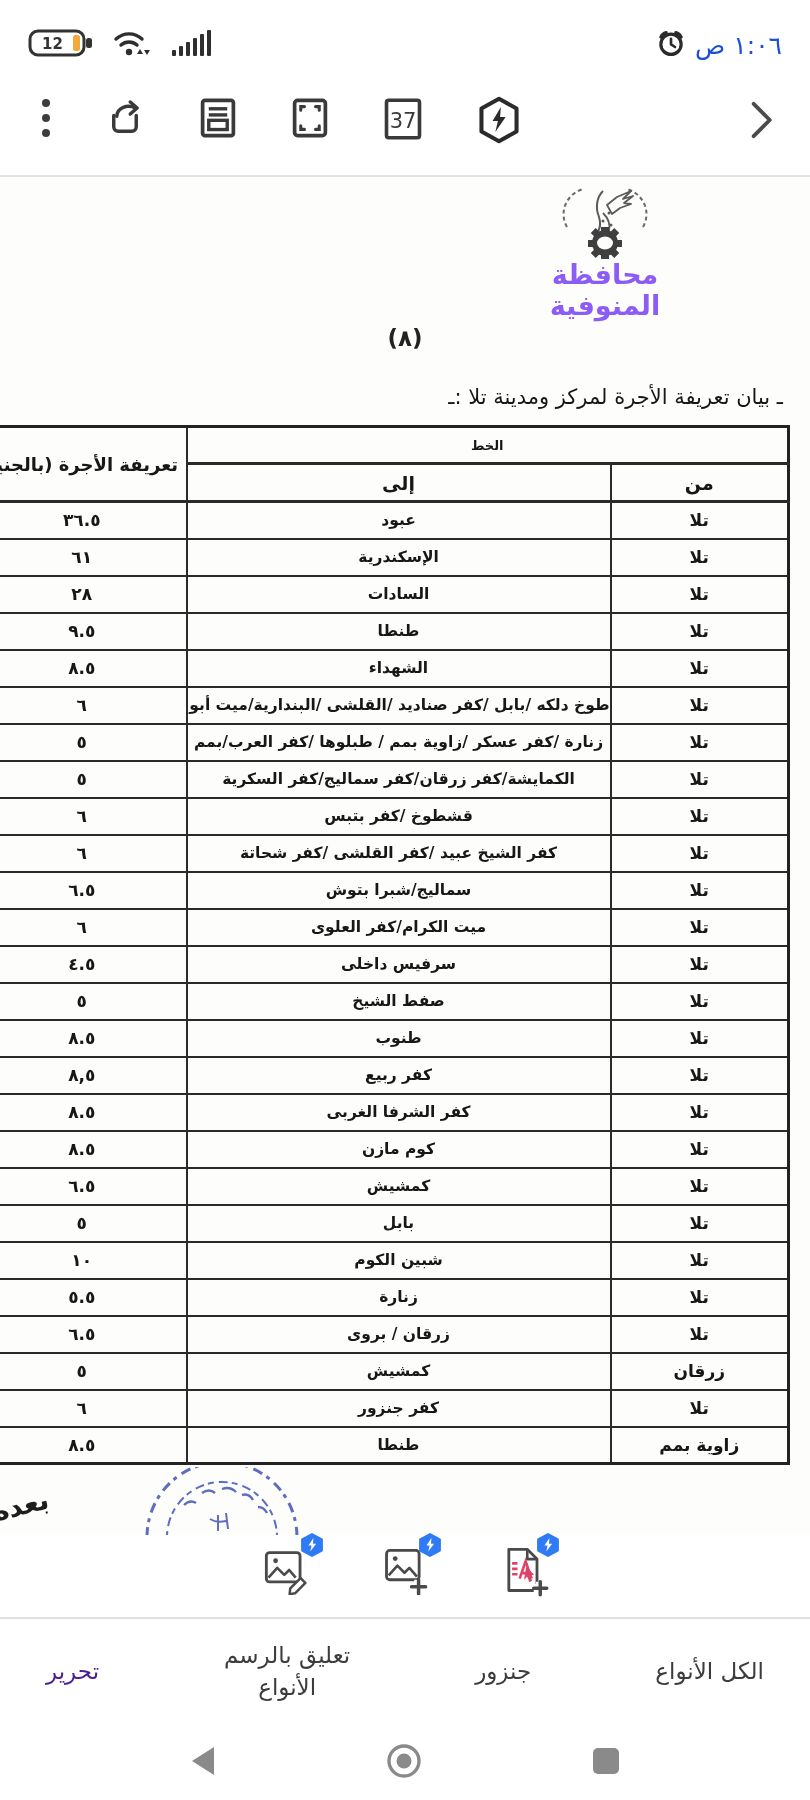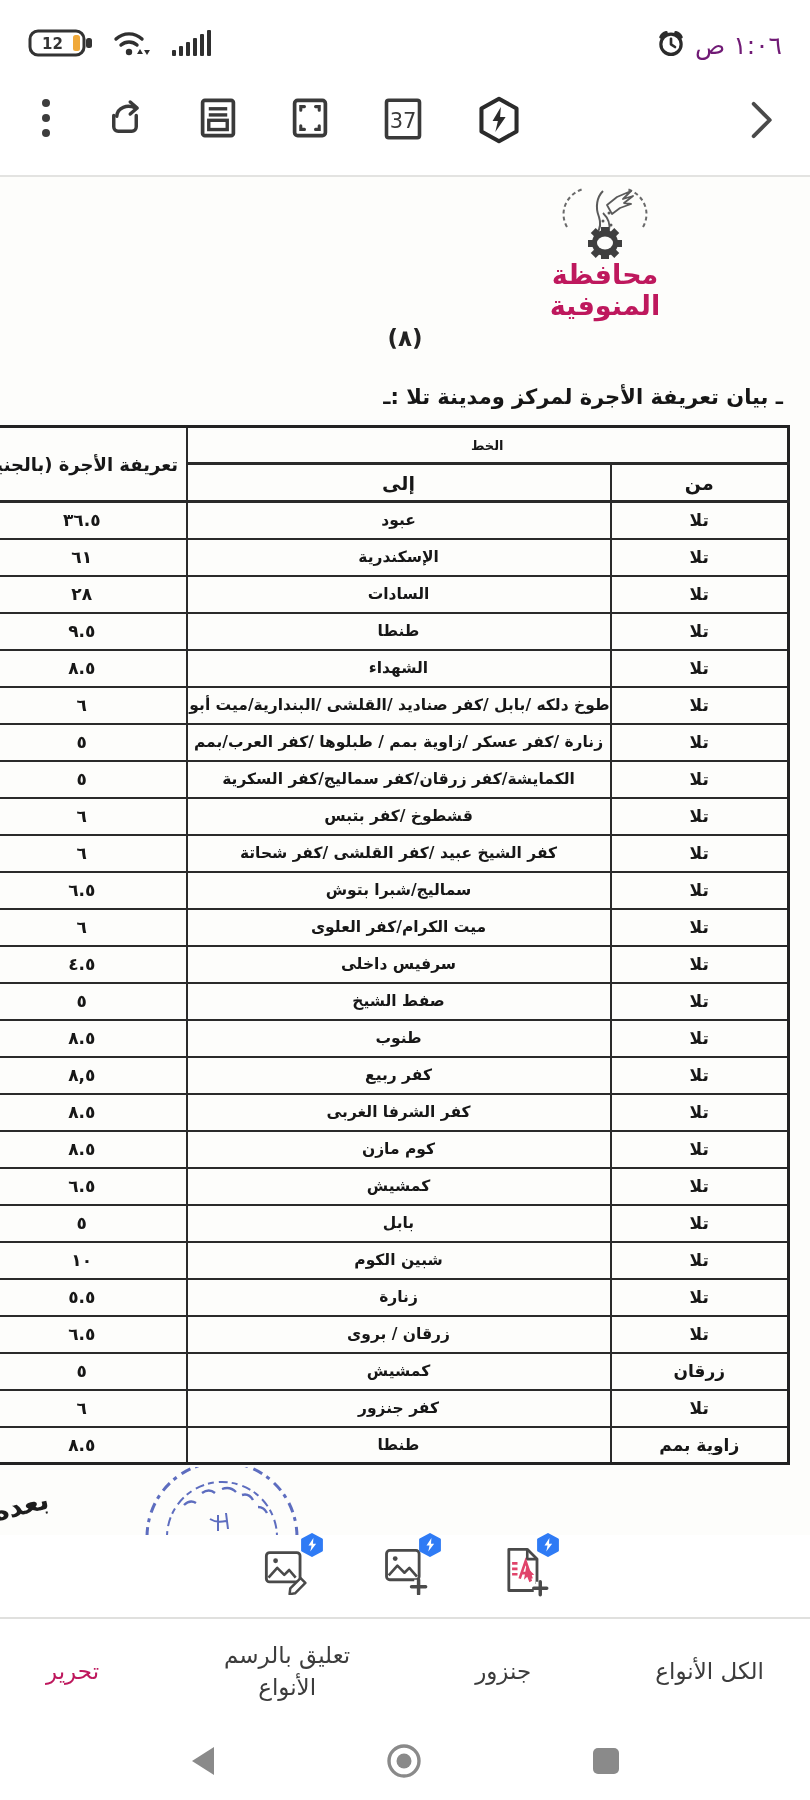--- a/index.html
+++ b/index.html
@@ -9,36 +9,36 @@
     font-family:"DejaVu Sans", sans-serif; color:#1c1c1c;
   }
   
   .status-bar {
     position:absolute; top:16px; left:0; width:810px; height:58px;
     display:flex; justify-content:space-between; align-items:center;
     padding:0 28px;
   }
   .sb-left { display:flex; align-items:flex-end; gap:18px; }
   .sb-right { display:flex; align-items:center; gap:8px; }
-  .sb-time { font-size:25px; color:#701a75; }
+  .sb-time { font-size:25px; color:#1d4ed8; }
   
   .toolbar {
     position:absolute; top:88px; left:0; width:810px; height:64px;
     display:flex; align-items:center; justify-content:space-between;
     padding:0 34px 0 40px;
   }
   .tb-group { display:flex; align-items:flex-start; gap:52px; }
   .tb-btn { background:none; border:none; cursor:pointer; display:flex; align-items:center; justify-content:center; padding:0; }
   .hr1 { position:absolute; top:175px; left:0; width:810px; height:2px; background:#e3e3e1; }
   
   .doc-area { position:absolute; top:177px; left:0; width:810px; height:1358px; background:#fdfdfb; }
   .gov-logo { position:absolute; top:6px; right:105px; width:200px; text-align:center; }
-  .gov-logo-text { font-size:27px; font-weight:bold; color:#be185d; direction:rtl; letter-spacing:-1px; margin-top:-6px; }
+  .gov-logo-text { font-size:27px; font-weight:bold; color:#8b5cf6; direction:rtl; letter-spacing:-1px; margin-top:-6px; }
   .page-num { position:absolute; top:148px; left:0; width:810px; text-align:center; font-size:23px; font-weight:bold; color:#222; }
-  .doc-title { position:absolute; top:208px; right:27px; direction:rtl; font-size:21px; font-weight:bold; color:#161616; }
+  .doc-title { position:absolute; top:208px; right:27px; direction:rtl; font-size:21px; font-weight:normal; color:#161616; }
   
   table.fare-table {
     position:absolute; top:248px; left:-25px; width:812px;
     border-collapse:collapse; direction:rtl; table-layout:fixed;
     background:transparent;
   }
   .fare-table th, .fare-table td {
     border:2px solid #2a2a2a; text-align:center; vertical-align:middle;
     font-weight:bold; color:#171717; overflow:hidden; white-space:nowrap;
   }
@@ -72,21 +72,21 @@
     display:flex; direction:rtl; justify-content:space-between; align-items:center;
     padding:0 46px;
   }
   .ab-item {
     background:none; border:none; cursor:pointer;
     font-family:"DejaVu Sans", sans-serif;
     font-size:23px; color:#3c3c3c; direction:rtl; text-align:center;
     line-height:1.4; max-width:150px;
   }
   .ab-item.wrap2 { max-width:128px; white-space:normal; }
-  .ab-item.edit { color:#be185d; }
+  .ab-item.edit { color:#4c1d95; }
   .nav-bar {
     position:absolute; top:186px; left:0; width:810px; height:79px;
     display:flex; justify-content:space-between; align-items:center;
     padding:0 188px;
   }
   .nav-btn { background:none; border:none; cursor:pointer; padding:0; display:flex; }
 </style>
 </head>
 <body>
 

